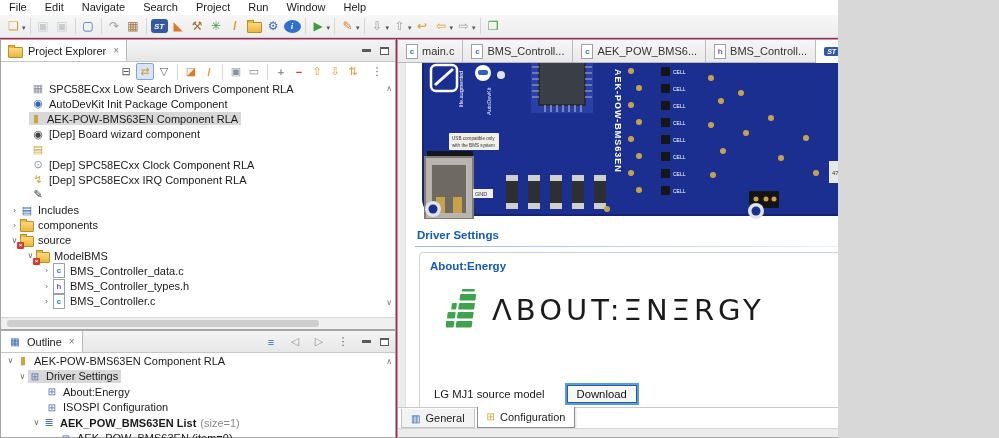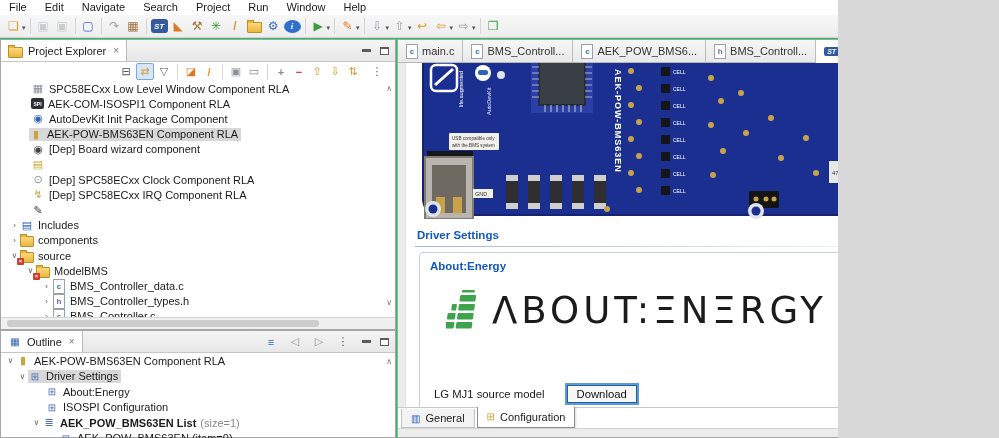--- a/index.html
+++ b/index.html
@@ -1,16 +1,16 @@
 <!DOCTYPE html>
 <html><head>
 <meta charset="utf-8">
 <style>
   html,body{margin:0;padding:0;background:#d8d8d8;}
-  #app{position:relative;width:838px;height:438px;background:#22c55e;overflow:hidden;
+  #app{position:relative;width:838px;height:438px;background:#be185d;overflow:hidden;
        font-family:"Liberation Sans",sans-serif;font-size:11px;color:#1a1a1a;
        -webkit-font-smoothing:antialiased;}
   
   .menubar{position:absolute;left:0;top:0;width:100%;height:15px;background:#ffffff;display:flex;align-items:center;}
   .menu-item{padding:0 9px;line-height:15px;cursor:default;}
   
   .toolbar{position:absolute;left:0;top:15px;width:100%;height:23px;background:linear-gradient(#f7f7f7,#ededed);
            border-bottom:1px solid #d2d2d2;display:flex;align-items:center;padding-left:4px;box-sizing:border-box;}
   .tbtn{min-width:17px;height:17px;display:flex;align-items:center;justify-content:center;font-size:12px;margin:0 1px;border-radius:2px;}
   .dd{font-size:7px;color:#555;margin-left:-1px;margin-right:1px;padding-top:3px;}
@@ -64,21 +64,21 @@
   .tab-overflow .cnt{font-size:8px;margin-top:5px;}
   .econtent{flex:1;position:relative;overflow:hidden;background:#fff;}
   .gutter{position:absolute;left:0;top:0;width:7px;height:100%;background:#ececec;border-right:1px solid #e2e2e2;}
   .board-wrap{position:absolute;left:13px;top:0;width:562px;height:156px;}
   .section-title{position:absolute;left:19px;top:166px;color:#1158c0;font-weight:bold;font-size:11.5px;}
   .hr-fade{position:absolute;left:17px;top:183px;width:540px;height:1px;background:linear-gradient(to right,#9db8dd,#ffffff);}
   .groupbox{position:absolute;left:21px;top:189px;width:541px;height:158px;border:1px solid #ccd2d9;border-radius:4px;box-shadow:inset 0 1px 0 #fff;}
   .group-title{margin:7px 0 5px 10px;color:#1158c0;font-weight:bold;font-size:11.5px;}
   .para{margin:0 8px 0 10px;font-size:11.3px;line-height:1.25;color:#1a1a1a;}
   .logo{display:flex;align-items:center;gap:10px;margin:17px 0 0 26px;}
-  .logo-text{font-size:37px;letter-spacing:4px;color:#1b1b1b;font-family:"DejaVu Sans",sans-serif;}
+  .logo-text{font-size:29px;letter-spacing:4px;color:#1b1b1b;font-family:"DejaVu Sans",sans-serif;}
   .dl-row{position:absolute;left:14px;top:132px;display:flex;align-items:center;gap:18px;font-size:11.3px;}
   .dl-btn{font-family:"Liberation Sans",sans-serif;font-size:11.3px;color:#111;background:#f7f7f7;
           border:1px solid #1f5fa8;box-shadow:0 0 0 2px #5b9bd5;padding:2px 9px;margin-left:4px;cursor:pointer;}
   .vscroll{position:absolute;right:0;top:0;width:13px;height:100%;background:#f2f2f2;border-left:1px solid #dcdcdc;box-sizing:border-box;}
   .vthumb{position:absolute;left:2px;top:71px;width:8px;height:96px;background:#cdcdcd;}
   .vs-up{position:absolute;top:3px;left:0;width:100%;text-align:center;font-size:8px;color:#666;}
   .vs-down{position:absolute;bottom:3px;left:0;width:100%;text-align:center;font-size:8px;color:#666;}
   .btabs{height:20px;display:flex;align-items:flex-end;background:#fff;border-top:1px solid #c9c9c9;padding-left:3px;flex:none;}
   .btab{display:flex;align-items:center;gap:5px;padding:1px 9px;height:16px;color:#222;border:1px solid #c2c2c2;border-top:none;background:#f3f3f3;margin-right:2px;}
   .btab.active{height:19px;background:#fff;border:1px solid #8f8f8f;border-top:1px solid #bbb;box-shadow:1px 1px 2px rgba(0,0,0,.15);}
@@ -169,25 +169,21 @@
       <span class="ltbtn lt-gray" style="font-weight:bold">+</span>
       <span class="ltbtn lt-red">−</span>
       <span class="ltbtn lt-gold">⇧</span>
       <span class="ltbtn lt-gold">⇩</span>
       <span class="ltbtn lt-gold">⇅</span>
       <span class="ltbtn lt-dark" style="margin-left:6px">⋮</span>
     </div>
     <div class="tree" style="height:239px;">
       <div class="trow" style="padding-left:30px">
         <span class="ticon ic-gray">▦</span>
-        <span>SPC58ECxx Low Level Window Component RLA</span>
-        </div>
-      <div class="trow" style="padding-left:30px">
-        <span class="ticon ic-spi">SPI</span>
-        <span>AEK-COM-ISOSPI1 Component RLA</span>
+        <span>SPC58ECxx Low Search Drivers Component RLA</span>
         </div>
       <div class="trow" style="padding-left:30px">
         <span class="ticon ic-blue">◉</span>
         <span>AutoDevKit Init Package Component</span>
         </div>
       <div class="trow" style="padding-left:28px">
         <span class="selwrap sel">
             <span class="ticon ic-gold">▮</span>
         <span>AEK-POW-BMS63EN Component RLA</span>
           </span>

